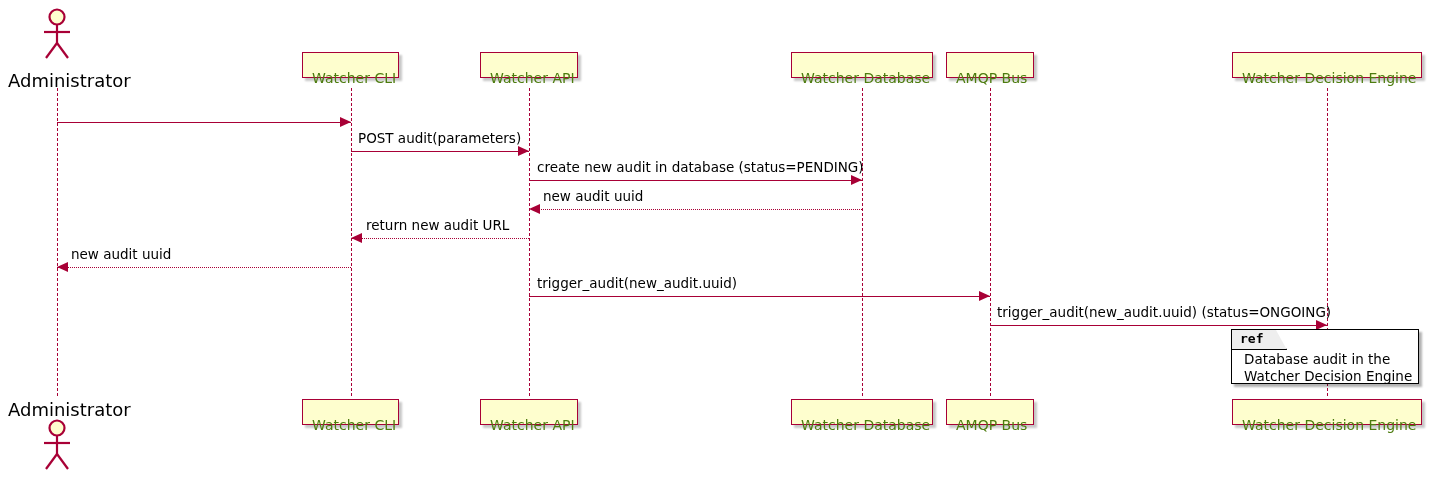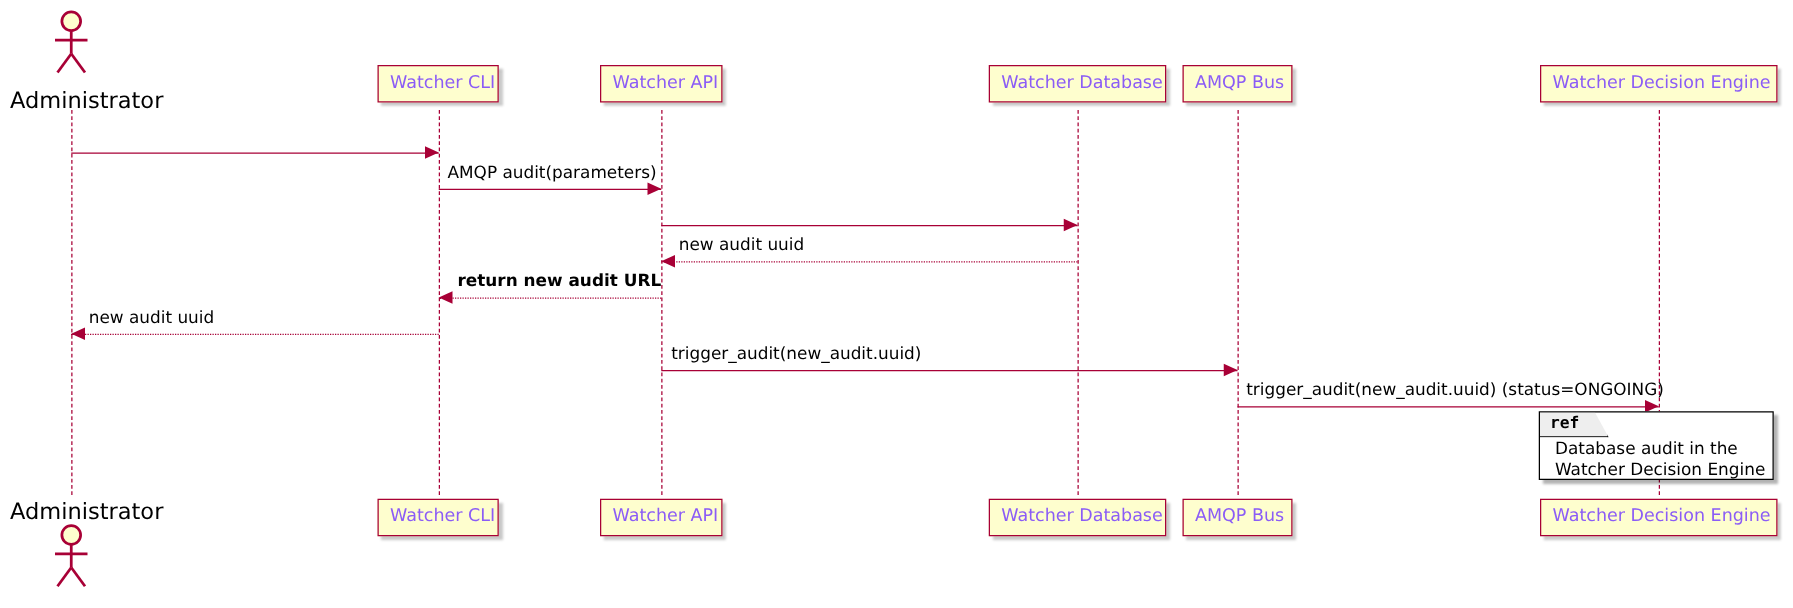--- a/index.html
+++ b/index.html
@@ -27,27 +27,27 @@
     height: 308px;
   }
 
   
   .participant {
     position: absolute;
     box-sizing: border-box;
     background: #FEFECE;
     border: 1.5px solid #A80036;
     box-shadow: 3px 3px 2px rgba(0,0,0,0.22);
-    height: 30px;
+    height: 14px;
     line-height: 27px;
     text-align: center;
     font-size: 14px;
-    color: #8b5cf6;
-    white-space: nowrap;
-    padding: 0 9px;
+    color: #4d7c0f;
+    white-space: nowrap;
+    padding: 12px 9px;
   }
 
   
   .actor {
     position: absolute;
   }
   .actor-label {
     position: absolute;
     font-size: 18px;
     color: #000000;
@@ -161,29 +161,30 @@
         <line x1="20" y1="35" x2="9" y2="50"></line>
         <line x1="20" y1="35" x2="31" y2="50"></line>
       </g>
     </svg>
     <div class="actor-label" style="left: 8px; top: 70px;">Administrator</div>
     <div class="actor-label" style="left: 8px; top: 399px;">Administrator</div>
     <div class="msg-line" style="left: 57px; top: 122px; width: 294px;"></div>
     <div class="arrow-head right" style="left: 340px; top: 117px;"></div>
     <div class="msg-line" style="left: 351px; top: 151px; width: 178px;"></div>
     <div class="arrow-head right" style="left: 518px; top: 146px;"></div>
-    <div class="msg-label" style="left: 358px; top: 130px;">AMQP audit(parameters)</div>
+    <div class="msg-label" style="left: 358px; top: 130px;">POST audit(parameters)</div>
     <div class="msg-line" style="left: 529px; top: 180px; width: 333px;"></div>
     <div class="arrow-head right" style="left: 851px; top: 175px;"></div>
+    <div class="msg-label" style="left: 537px; top: 159px;">create new audit in database (status=PENDING)</div>
     <div class="msg-line dotted" style="left: 529px; top: 209px; width: 333px;"></div>
     <div class="arrow-head left" style="left: 529px; top: 204px;"></div>
     <div class="msg-label" style="left: 543px; top: 188px;">new audit uuid</div>
     <div class="msg-line dotted" style="left: 351px; top: 238px; width: 178px;"></div>
     <div class="arrow-head left" style="left: 351px; top: 233px;"></div>
-    <div class="msg-label" style="left: 366px; top: 217px; font-weight: bold;">return new audit URL</div>
+    <div class="msg-label" style="left: 366px; top: 217px;">return new audit URL</div>
     <div class="msg-line dotted" style="left: 57px; top: 267px; width: 294px;"></div>
     <div class="arrow-head left" style="left: 57px; top: 262px;"></div>
     <div class="msg-label" style="left: 71px; top: 246px;">new audit uuid</div>
     <div class="msg-line" style="left: 529px; top: 296px; width: 461px;"></div>
     <div class="arrow-head right" style="left: 979px; top: 291px;"></div>
     <div class="msg-label" style="left: 537px; top: 275px; text-align: right;">trigger_audit(new_audit.uuid)</div>
     <div class="msg-line" style="left: 990px; top: 325px; width: 337px;"></div>
     <div class="arrow-head right" style="left: 1316px; top: 320px;"></div>
     <div class="msg-label" style="left: 997px; top: 304px;">trigger_audit(new_audit.uuid) (status=ONGOING)</div>
     <div class="ref-box" style="left: 1231px; top: 329px; width: 188px; height: 55px;">

